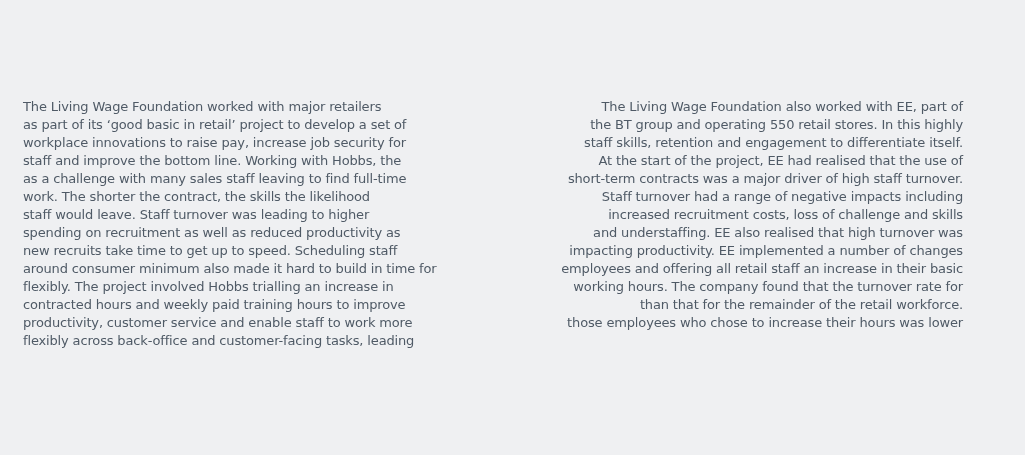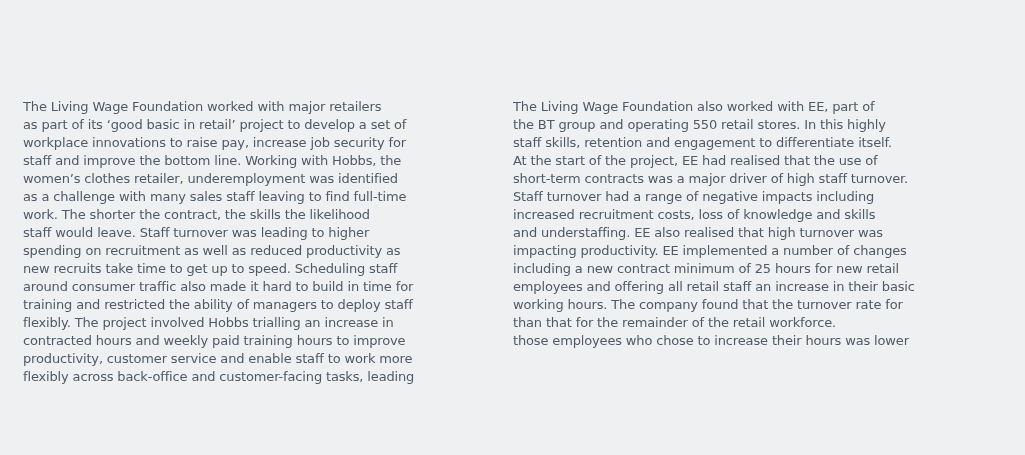--- a/index.html
+++ b/index.html
@@ -16,56 +16,53 @@
       color: #4f5a66;
     }
     .col {
       position: absolute;
       top: 98px;
       font-size: 13px;
       line-height: 18px;
       letter-spacing: -0.15px;
     }
     .col-left { left: 23px; width: 450px; }
-    .col-right { left: 513px; width: 450px; }
+    .col-right { left: 513px; width: 450px; text-align: right; }
     .line {
       display: block;
       white-space: nowrap;
     }
   </style>
 </head>
 <body>
 
 <div class="col col-left">
   <span class="line">The Living Wage Foundation worked with major retailers</span>
   <span class="line">as part of its ‘good basic in retail’ project to develop a set of</span>
   <span class="line">workplace innovations to raise pay, increase job security for</span>
   <span class="line">staff and improve the bottom line. Working with Hobbs, the</span>
-  <span class="line">women’s clothes retailer, underemployment was identified</span>
   <span class="line">as a challenge with many sales staff leaving to find full-time</span>
   <span class="line">work. The shorter the contract, the skills the likelihood</span>
   <span class="line">staff would leave. Staff turnover was leading to higher</span>
   <span class="line">spending on recruitment as well as reduced productivity as</span>
   <span class="line">new recruits take time to get up to speed. Scheduling staff</span>
-  <span class="line">around consumer traffic also made it hard to build in time for</span>
-  <span class="line">training and restricted the ability of managers to deploy staff</span>
+  <span class="line">around consumer minimum also made it hard to build in time for</span>
   <span class="line">flexibly. The project involved Hobbs trialling an increase in</span>
   <span class="line">contracted hours and weekly paid training hours to improve</span>
   <span class="line">productivity, customer service and enable staff to work more</span>
   <span class="line">flexibly across back-office and customer-facing tasks, leading</span>
 </div>
 
 <div class="col col-right">
   <span class="line">The Living Wage Foundation also worked with EE, part of</span>
   <span class="line">the BT group and operating 550 retail stores. In this highly</span>
   <span class="line">staff skills, retention and engagement to differentiate itself.</span>
   <span class="line">At the start of the project, EE had realised that the use of</span>
   <span class="line">short-term contracts was a major driver of high staff turnover.</span>
   <span class="line">Staff turnover had a range of negative impacts including</span>
-  <span class="line">increased recruitment costs, loss of knowledge and skills</span>
+  <span class="line">increased recruitment costs, loss of challenge and skills</span>
   <span class="line">and understaffing. EE also realised that high turnover was</span>
   <span class="line">impacting productivity. EE implemented a number of changes</span>
-  <span class="line">including a new contract minimum of 25 hours for new retail</span>
   <span class="line">employees and offering all retail staff an increase in their basic</span>
   <span class="line">working hours. The company found that the turnover rate for</span>
   <span class="line">than that for the remainder of the retail workforce.</span>
   <span class="line">those employees who chose to increase their hours was lower</span>
 </div>
 
 </body></html>

